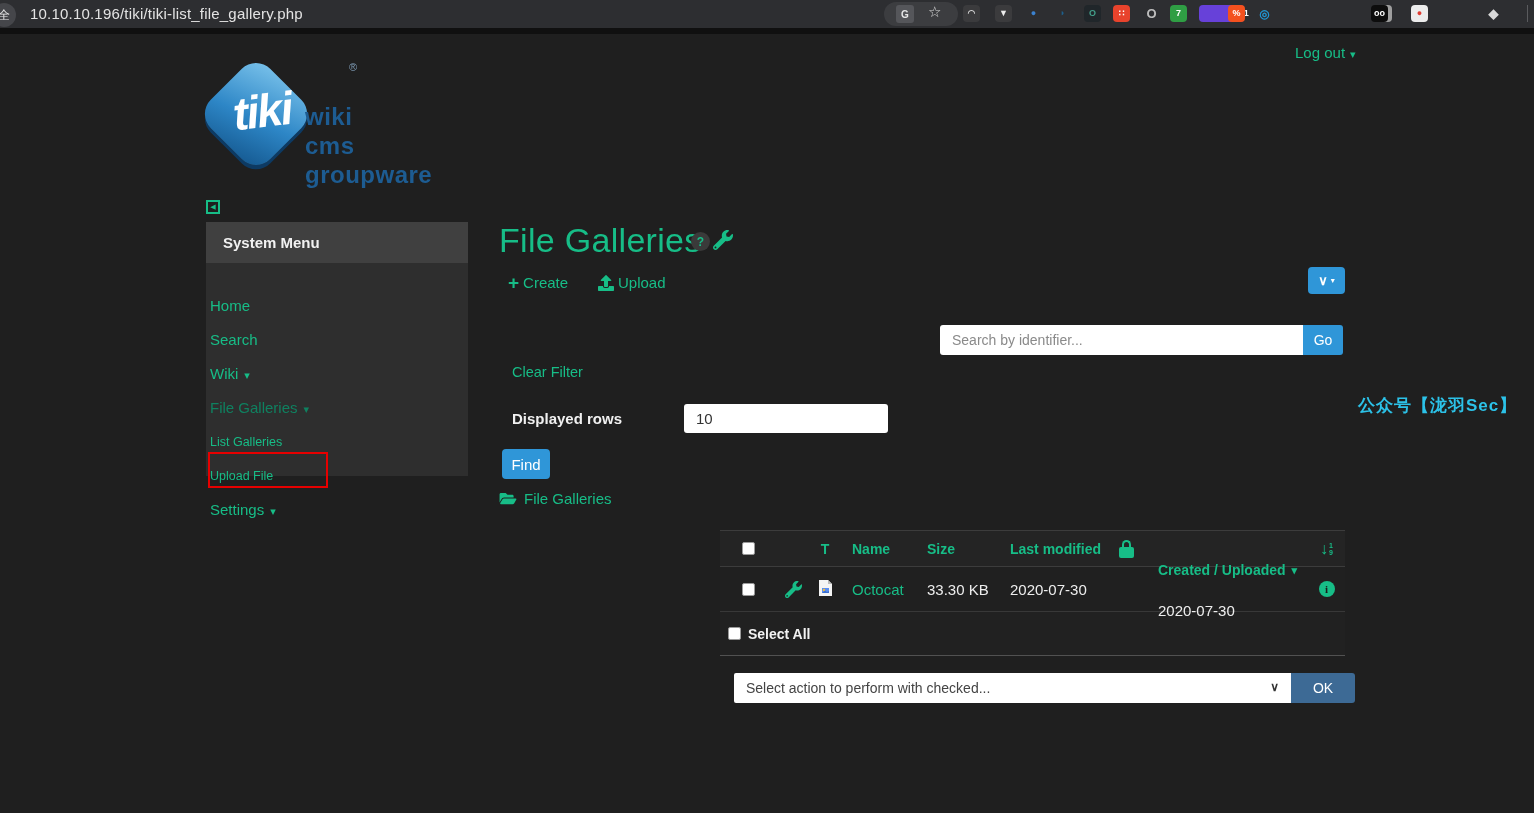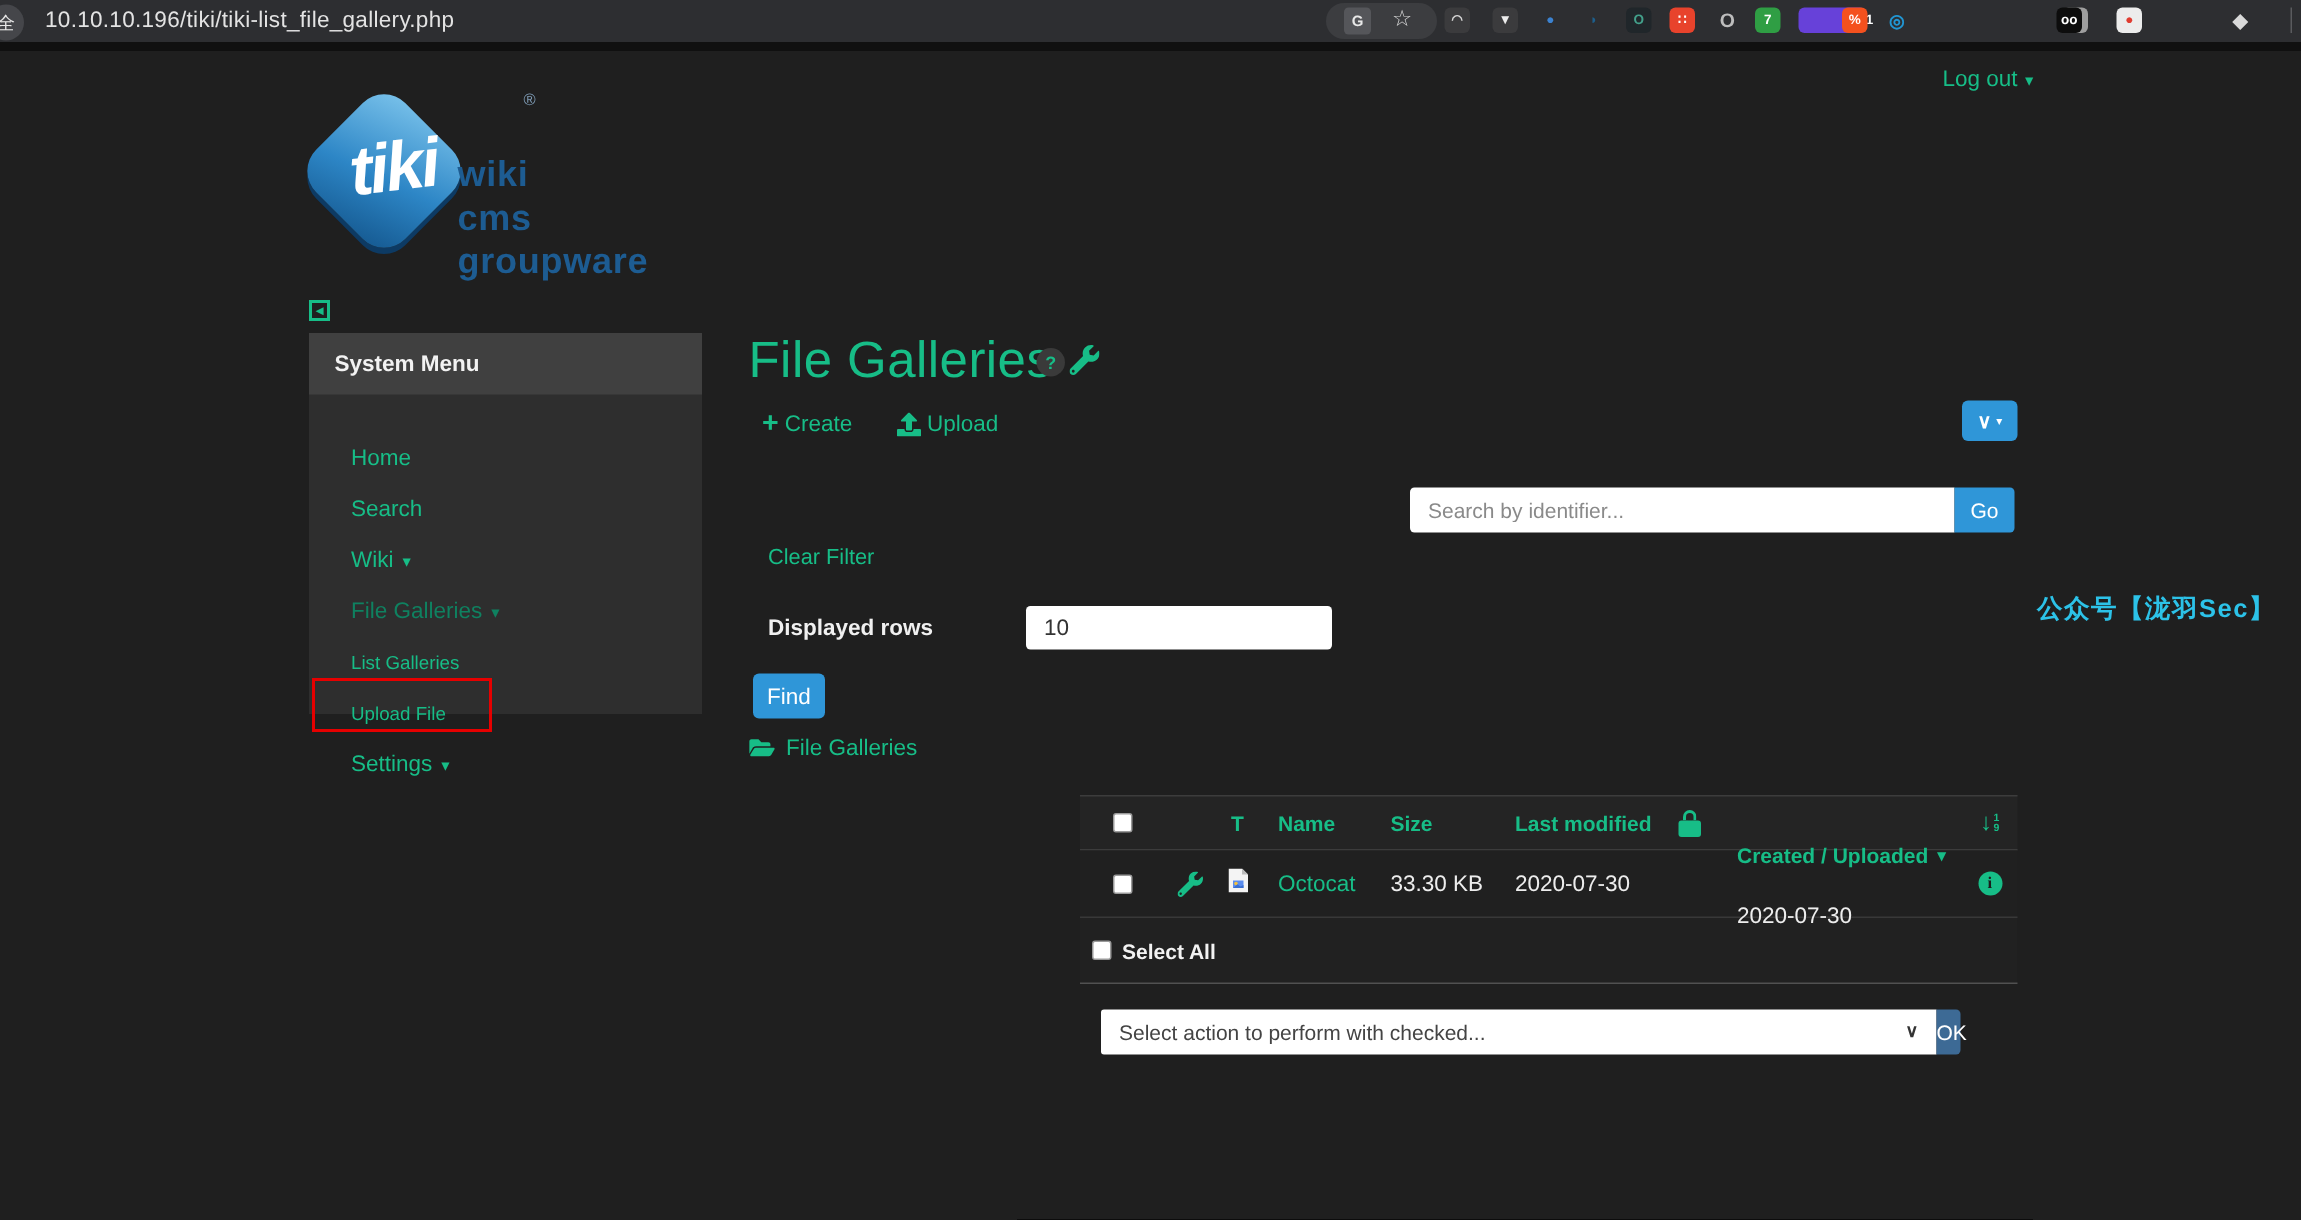--- a/index.html
+++ b/index.html
@@ -26,21 +26,21 @@
   .logo-diamond { position:absolute; left:214px; top:72px; width:84px; height:84px; transform:rotate(45deg); border-radius:20px; background:linear-gradient(160deg,#7cc4ec 0%,#2d86c6 55%,#14578e 100%); box-shadow:3px 3px 0 #0d3a63; }
   .logo-word { position:absolute; left:210px; top:84px; width:104px; text-align:center; color:#fff; font-size:46px; font-weight:700; font-style:italic; letter-spacing:-2px; transform:rotate(-7deg); }
   .logo-reg { position:absolute; left:349px; top:61px; color:#7f9cb6; font-size:11px; }
   .logo-tagline { position:absolute; left:305px; top:102px; color:#1d5c92; font-size:24px; font-weight:600; line-height:29px; letter-spacing:.5px; }
 
   
   .sidebar-toggle { position:absolute; left:206px; top:200px; width:14px; height:14px; background:#1f1f1f; border:2px solid #17bd87; color:#17bd87; font-size:7px; display:flex; align-items:center; justify-content:center; cursor:pointer; }
   .sidebar { position:absolute; left:206px; top:222px; width:262px; height:254px; background:#2e2e2e; }
   .sidebar-header { height:41px; background:#404040; color:#f2f2f2; font-size:15px; font-weight:600; line-height:41px; padding-left:17px; }
   .sidebar-items { padding-top:26px; }
-  .menu-item { height:34px; line-height:34px; padding-left:4px; color:#17bd87; font-size:15px; cursor:pointer;margin-left:24px; }
+  .menu-item { height:34px; line-height:34px; padding-left:4px; color:#17bd87; font-size:15px; cursor:pointer; }
   .menu-item .caret { font-size:11px; margin-left:6px; }
   .menu-item.dimmed { color:#0f8160; }
   .menu-item.sub { font-size:12.5px; }
   .red-highlight { position:absolute; left:2px; top:230px; width:120px; height:36px; border:2px solid #e60000; pointer-events:none; }
 
   
   .page-title { position:absolute; left:499px; top:221px; color:#17bd87; font-size:34px; font-weight:400; letter-spacing:.3px; }
   .help-badge { position:absolute; left:691px; top:232px; width:19px; height:19px; border-radius:50%; background:#3a3a3a; color:#17bd87; font-size:12px; font-weight:700; display:flex; align-items:center; justify-content:center; cursor:pointer; }
   .title-wrench { position:absolute; left:713px; top:230px; width:20px; height:20px; color:#17bd87; cursor:pointer; }
   svg.wrench-svg, svg.upload-svg, svg.folder-svg { fill:currentColor; display:block; }
@@ -91,21 +91,21 @@
   .sort-ic .arrow { font-size:16px; font-weight:700; }
   .sort-ic .digits { display:flex; flex-direction:column; font-size:7px; font-weight:700; line-height:7px; margin-left:1px; }
   .row-wrench { width:17px; height:17px; color:#17bd87; cursor:pointer; }
   .name-link { color:#17bd87; cursor:pointer; }
   .info-badge { width:16px; height:16px; border-radius:50%; background:#17bd87; color:#1c1c1c; font-size:11px; font-weight:700; font-family:"Liberation Serif",serif; display:flex; align-items:center; justify-content:center; cursor:pointer; }
 
   
   .action-select-wrap { position:absolute; left:734px; top:673px; width:557px; height:30px; }
   .action-select { width:100%; height:100%; border:none; border-radius:2px 0 0 2px; background:#fff; color:#444; font-size:14px; padding:0 12px; appearance:none; -webkit-appearance:none; font-family:"Liberation Sans",sans-serif; }
   .select-chev { position:absolute; right:12px; top:7px; color:#333; font-size:12px; font-weight:700; pointer-events:none; }
-  .ok-btn { position:absolute; left:1291px; top:673px; width:16px; height:30px; border:none; border-radius:0 3px 3px 0; background:#3d6a95; color:#fff; font-size:14px; cursor:pointer; font-family:"Liberation Sans",sans-serif; }
+  .ok-btn { position:absolute; left:1291px; top:673px; width:64px; height:30px; border:none; border-radius:0 3px 3px 0; background:#3d6a95; color:#fff; font-size:14px; cursor:pointer; font-family:"Liberation Sans",sans-serif; }
 
   .watermark { position:absolute; left:1358px; top:394px; color:#2cc2e8; font-size:17px; letter-spacing:1px; font-weight:600; }
 </style>
 </head>
 <body>
 
 <div id="screen">
 
   <div class="browser-bar">
     <div class="favicon-circle">全</div>

